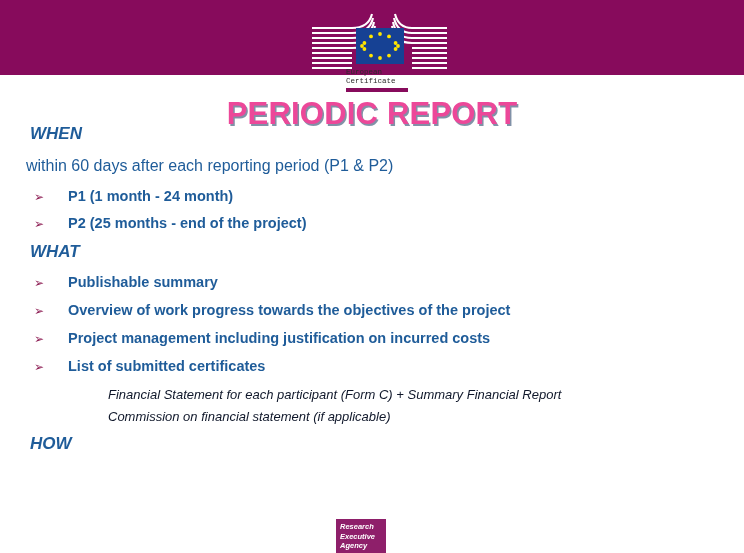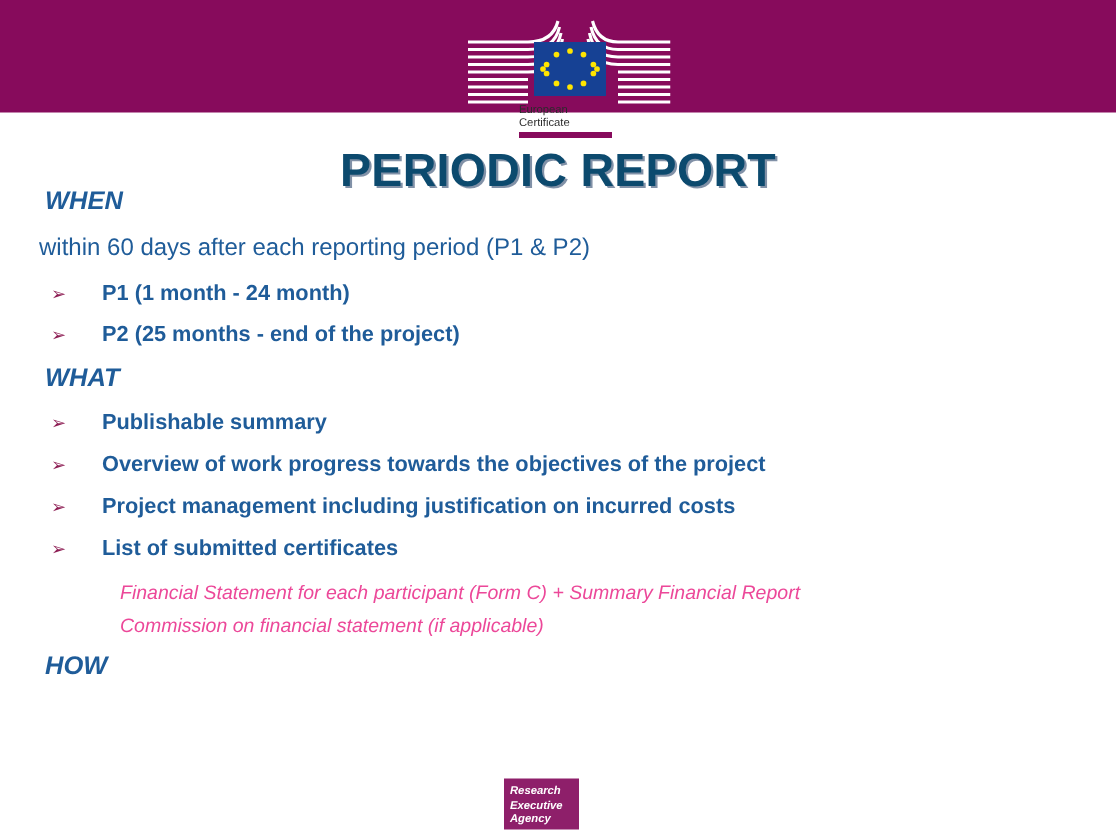--- a/index.html
+++ b/index.html
@@ -49,41 +49,41 @@
     background: #164194;
   }
   .ec-label {
     position: absolute;
     left: 34px;
     top: 62px;
     width: 70px;
     font-size: 7.5px;
     line-height: 9px;
     color: #2b2b2b;
-    font-family: Liberation Sans, sans-serif;
+    font-family: Liberation Mono, monospace;
   }
   .ec-underline {
     position: absolute;
     left: 34px;
     top: 82px;
     width: 62px;
     height: 4px;
     background: #870b5c;
   }
 
   
   .title {
     position: absolute;
     left: 0;
     top: 96px;
     width: 744px;
     text-align: center;
     font-size: 31px;
     font-weight: bold;
-    color: #0c4a6e;
+    color: #ec4899;
     letter-spacing: 0.2px;
     text-shadow: 1.5px 1.5px 0 rgba(25,55,95,0.55);
     font-family: "Liberation Sans", sans-serif;
   }
 
   
   .content {
     position: absolute;
     left: 0;
     top: 124px;
@@ -114,22 +114,22 @@
     font-family: "DejaVu Sans", sans-serif;
   }
   .bullet-text {
     font-size: 14.5px;
     font-weight: bold;
     color: #1f5c99;
   }
   .sub-line {
     font-size: 13px;
     font-style: italic;
-    color: #ec4899;
-    margin-left: 80px;
+    color: #0f172a;
+    margin-left: 108px;
   }
   .how-line {
     font-size: 15px;
     color: #1f5c99;
     margin-left: 26px;
   }
   .how-line b { font-weight: bold; }
 
   
   .r-when      { margin-top: 0px; }

